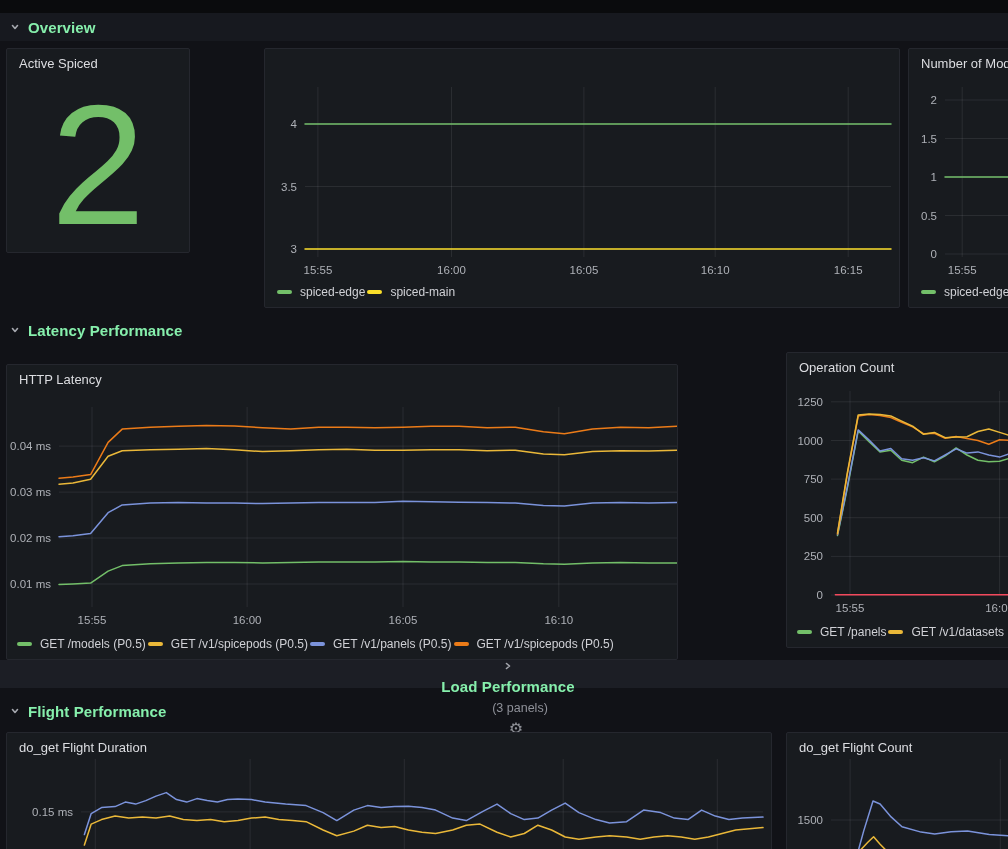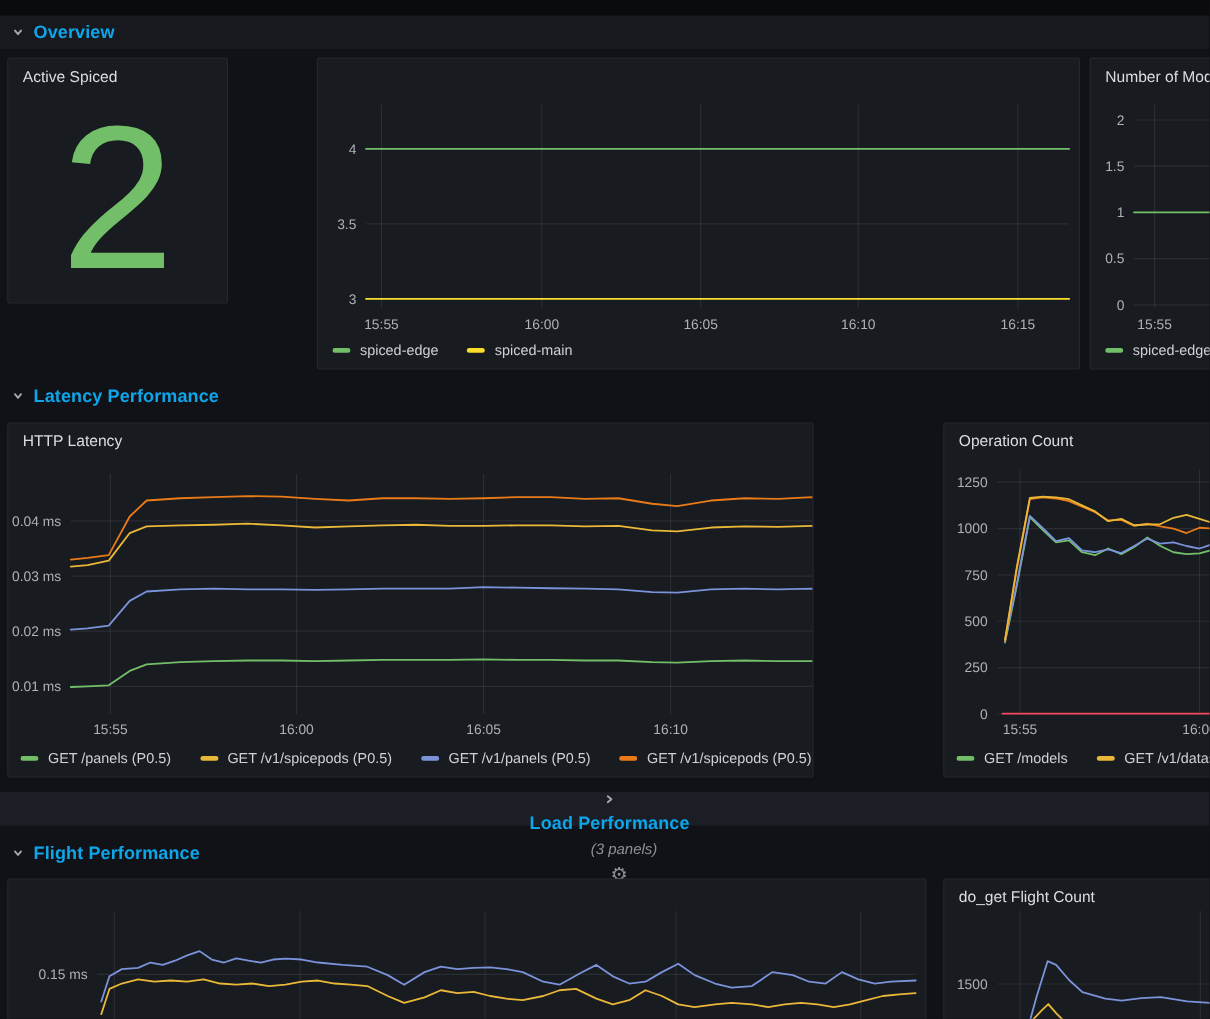--- a/index.html
+++ b/index.html
@@ -10,22 +10,22 @@
     color:#d8d9da;
     position:relative;
   }
   .top-strip { position:absolute; left:0; top:0; width:1008px; height:13px; background:#0a0b0d; }
   .section-row {
     position:absolute; left:0; width:1008px; height:28px;
     display:flex; align-items:center; padding-left:8px; gap:6px;
   }
   .section-row.shaded { background:#17191f; }
   .section-row.collapsed-shaded { background:#1c1e25;flex-direction:column; }
-  .section-label { font-size:15px; font-weight:700; color:#0ea5e9; letter-spacing:0.1px; }
-  .panels-count { font-size:12.5px; font-style:italic; color:#8f9199; margin-left:24px; }
+  .section-label { font-size:15px; font-weight:700; color:#86efac; letter-spacing:0.1px; }
+  .panels-count { font-size:12.5px; color:#8f9199; margin-left:24px; }
   .row-icon { margin-left:16px; display:flex; align-items:center; cursor:pointer; }
   .chev { display:flex; align-items:center; width:14px; justify-content:center; }
   .panel {
     position:absolute; background:#181b1f; border:1px solid #25272e;
     border-radius:2px; overflow:hidden;
   }
   .panel-title {
     position:absolute; top:7px; left:12px; right:8px;
     font-size:13px; font-weight:500; color:#dcdde1; white-space:nowrap; overflow:hidden;
     cursor:pointer;
@@ -34,21 +34,21 @@
     position:absolute; left:0; right:0; top:28px; bottom:0;
     display:flex; align-items:center; justify-content:center;
     font-size:170px; font-weight:500; line-height:1;
   }
   .chart { position:absolute; left:0; right:0; }
   .chart svg { display:block; }
   .chart text { font-size:11.5px; fill:#aeb1b7; }
   .chart line.grid { stroke:rgba(204,204,220,0.10); stroke-width:1; }
   .legend {
     position:absolute; left:10px; right:0; bottom:4px; height:22px;
-    display:flex; align-items:center; gap:24px; white-space:nowrap; overflow:hidden;
+    display:flex; align-items:center; gap:2px; white-space:nowrap; overflow:hidden;
   }
   .legend-item { display:inline-flex; align-items:center; gap:8px; cursor:pointer; }
   .legend-item .swatch { width:15px; height:4px; border-radius:2px; display:inline-block; }
   .legend-item .lbl { font-size:12px; color:#d0d1d6; }
   .gear-glyph { font-size:16px; color:#8e9097; line-height:1; font-family:"DejaVu Sans",sans-serif; }
 </style>
 </head>
 <body>
 
 <div class="top-strip"></div>
@@ -137,21 +137,21 @@
 
 <div class="section-row" style="top:316px">
   <span class="chev">
     <svg width="12" height="12" viewBox="0 0 12 12">
         <polyline points="3.5,4.5 6,7.5 8.5,4.5" fill="none" stroke="#a5a7ae" stroke-width="1.6" stroke-linecap="round" stroke-linejoin="round"></polyline>
       </svg>
   </span>
   <span class="section-label">Latency Performance</span>
 </div>
 
-<div class="panel" style="left:6px; top:352px; width:672px; height:296px">
+<div class="panel" style="left:6px; top:364px; width:672px; height:296px">
   <div class="panel-title">HTTP Latency</div>
   <div class="chart" style="top:30px; height:238px">
       <svg width="764" height="238" viewBox="0 0 764 238">
         <line class="grid" x1="85.0" x2="85.0" y1="12" y2="212"></line>
         <text x="85.0" y="229" text-anchor="middle">15:55</text>
         <line class="grid" x1="240.1" x2="240.1" y1="12" y2="212"></line>
         <text x="240.1" y="229" text-anchor="middle">16:00</text>
         <line class="grid" x1="396.0" x2="396.0" y1="12" y2="212"></line>
         <text x="396.0" y="229" text-anchor="middle">16:05</text>
         <line class="grid" x1="551.8" x2="551.8" y1="12" y2="212"></line>
@@ -168,21 +168,21 @@
         <text x="44" y="55.1" text-anchor="end">0.04 ms</text>
         <polyline points="52.0,189.5 66.0,189.0 83.6,188.1 101.1,176.1 115.2,170.6 143.3,168.8 171.3,167.9 199.4,167.4 227.5,167.4 255.6,167.9 283.7,167.4 311.7,166.9 339.8,166.9 367.9,166.9 396.0,166.5 424.1,166.9 452.1,166.9 480.2,167.4 508.3,167.4 536.4,168.8 557.4,169.2 585.5,167.9 613.6,167.4 641.7,167.9 669.8,167.9 697.8,167.4 725.9,167.9 754.0,167.9" fill="none" stroke="#73bf69" stroke-width="1.5" stroke-linejoin="round" stroke-linecap="round"></polyline>
         <polyline points="52.0,89.2 66.0,87.9 83.6,84.2 101.1,61.2 115.2,55.7 143.3,54.8 171.3,54.3 199.4,53.4 227.5,54.8 255.6,56.6 283.7,55.7 311.7,54.8 339.8,54.3 367.9,55.2 396.0,55.2 424.1,54.8 452.1,54.8 480.2,55.7 508.3,55.2 536.4,58.9 557.4,59.8 585.5,56.6 613.6,55.7 641.7,56.1 669.8,55.2 697.8,55.7 725.9,56.6 754.0,56.1" fill="none" stroke="#eab839" stroke-width="1.5" stroke-linejoin="round" stroke-linecap="round"></polyline>
         <polyline points="52.0,141.7 66.0,140.7 83.6,138.4 101.1,117.7 115.2,109.9 143.3,108.1 171.3,107.6 199.4,108.1 227.5,108.1 255.6,108.6 283.7,108.1 311.7,107.6 339.8,107.6 367.9,107.6 396.0,106.3 424.1,106.7 452.1,107.2 480.2,107.6 508.3,108.1 536.4,110.4 557.4,110.9 585.5,108.1 613.6,107.6 641.7,108.1 669.8,107.6 697.8,108.1 725.9,108.6 754.0,108.1" fill="none" stroke="#7b93db" stroke-width="1.5" stroke-linejoin="round" stroke-linecap="round"></polyline>
         <polyline points="52.0,83.3 66.0,81.9 83.6,79.6 101.1,47.4 115.2,34.1 143.3,32.2 171.3,31.3 199.4,30.4 227.5,30.9 255.6,32.7 283.7,34.1 311.7,32.2 339.8,32.2 367.9,32.7 396.0,32.2 424.1,31.3 452.1,31.3 480.2,32.7 508.3,32.2 536.4,36.8 557.4,38.7 585.5,34.1 613.6,32.2 641.7,32.7 669.8,31.3 697.8,34.1 725.9,34.5 754.0,34.1" fill="none" stroke="#eb7b18" stroke-width="1.5" stroke-linejoin="round" stroke-linecap="round"></polyline>
       </svg>
     </div>
   <div class="legend">
       <span class="legend-item">
         <span class="swatch" style="background: rgb(115, 191, 105);"></span>
-        <span class="lbl">GET /panels (P0.5)</span>
+        <span class="lbl">GET /models (P0.5)</span>
       </span>
       <span class="legend-item">
         <span class="swatch" style="background: rgb(234, 184, 57);"></span>
         <span class="lbl">GET /v1/spicepods (P0.5)</span>
       </span>
       <span class="legend-item">
         <span class="swatch" style="background: rgb(123, 147, 219);"></span>
         <span class="lbl">GET /v1/panels (P0.5)</span>
       </span>
       <span class="legend-item">
@@ -219,21 +219,21 @@
         <polyline points="48.4,211.7 588.0,211.7" fill="none" stroke="#f2495c" stroke-width="1.5" stroke-linejoin="round" stroke-linecap="round"></polyline>
         <polyline points="50.5,152.5 60.3,105.4 71.2,47.9 82.1,58.7 93.0,68.9 103.8,67.3 114.7,77.2 125.6,79.7 136.5,74.1 147.4,78.8 158.2,72.9 169.1,64.9 180.0,72.0 190.9,77.2 201.8,78.8 212.6,78.2 223.5,75.1 239.8,72.0 261.6,74.1" fill="none" stroke="#73bf69" stroke-width="1.5" stroke-linejoin="round" stroke-linecap="round"></polyline>
         <polyline points="50.5,151.7 60.3,103.8 71.2,46.9 82.1,57.1 93.0,68.0 103.8,65.5 114.7,75.7 125.6,77.2 136.5,74.8 147.4,77.9 158.2,72.0 169.1,65.8 180.0,70.1 190.9,68.9 201.8,72.0 212.6,74.1 223.5,70.4 239.8,72.0 261.6,69.8" fill="none" stroke="#7b93db" stroke-width="1.5" stroke-linejoin="round" stroke-linecap="round"></polyline>
         <polyline points="50.5,151.0 60.3,91.5 71.2,33.0 82.1,31.5 93.0,32.4 103.8,34.6 114.7,39.2 125.6,43.9 136.5,50.7 147.4,50.3 158.2,55.3 169.1,53.4 180.0,55.6 190.9,57.5 201.8,61.2 212.6,56.8 223.5,57.5 239.8,57.5 261.6,58.1" fill="none" stroke="#eb7b18" stroke-width="1.5" stroke-linejoin="round" stroke-linecap="round"></polyline>
         <polyline points="50.5,150.2 60.3,89.9 71.2,32.0 82.1,30.9 93.0,31.5 103.8,33.0 114.7,38.1 125.6,43.2 136.5,51.3 147.4,49.4 158.2,54.7 169.1,54.1 180.0,53.7 190.9,48.5 201.8,46.0 212.6,49.4 223.5,52.8 239.8,56.2 261.6,57.1" fill="none" stroke="#eab839" stroke-width="1.5" stroke-linejoin="round" stroke-linecap="round"></polyline>
       </svg>
     </div>
   <div class="legend">
       <span class="legend-item">
         <span class="swatch" style="background: rgb(115, 191, 105);"></span>
-        <span class="lbl">GET /models</span>
+        <span class="lbl">GET /panels</span>
       </span>
       <span class="legend-item">
         <span class="swatch" style="background: rgb(234, 184, 57);"></span>
         <span class="lbl">GET /v1/datasets</span>
       </span>
     </div>
 </div>
 
 <div class="section-row collapsed-shaded" style="top:660px">
   <span class="chev">
@@ -256,20 +256,21 @@
 <div class="section-row" style="top:697px">
   <span class="chev">
     <svg width="12" height="12" viewBox="0 0 12 12">
         <polyline points="3.5,4.5 6,7.5 8.5,4.5" fill="none" stroke="#a5a7ae" stroke-width="1.6" stroke-linecap="round" stroke-linejoin="round"></polyline>
       </svg>
   </span>
   <span class="section-label">Flight Performance</span>
 </div>
 
 <div class="panel" style="left:6px; top:732px; width:766px; height:240px">
+  <div class="panel-title">do_get Flight Duration</div>
   <div class="chart" style="top:26px; height:130px">
       <svg width="764" height="130" viewBox="0 0 764 130">
         <line class="grid" x1="88.3" x2="88.3" y1="0" y2="91"></line>
         <line class="grid" x1="243.1" x2="243.1" y1="0" y2="91"></line>
         <line class="grid" x1="397.3" x2="397.3" y1="0" y2="91"></line>
         <line class="grid" x1="556.2" x2="556.2" y1="0" y2="91"></line>
         <line class="grid" x1="710.3" x2="710.3" y1="0" y2="91"></line>
         <line class="grid" x1="74" x2="756" y1="52.9" y2="52.9"></line>
         <text x="66" y="56.9" text-anchor="end">0.15 ms</text>
         <polyline points="77.4,86.1 84.2,65.1 94.5,60.6 108.1,57.1 121.7,59.1 135.4,58.1 149.0,59.1 162.7,57.1 176.3,60.6 189.9,61.6 203.6,60.6 217.2,62.7 230.9,61.6 244.5,59.1 258.1,58.1 271.8,60.6 285.4,61.6 299.1,62.7 316.1,71.0 329.8,76.7 346.8,72.1 360.4,66.2 374.1,68.6 387.7,67.5 401.4,71.0 415.0,73.2 428.6,74.5 445.7,71.0 459.3,66.2 473.0,65.1 490.0,73.2 503.7,78.0 517.3,74.5 530.9,66.2 544.6,71.0 558.2,78.0 571.9,80.2 588.9,78.0 602.6,76.7 619.6,78.0 633.2,80.2 646.9,78.0 660.5,76.7 674.2,78.0 687.8,80.2 701.4,78.0 715.1,74.5 728.7,71.0 742.4,69.7 756.0,68.6" fill="none" stroke="#eab839" stroke-width="1.5" stroke-linejoin="round" stroke-linecap="round"></polyline>

